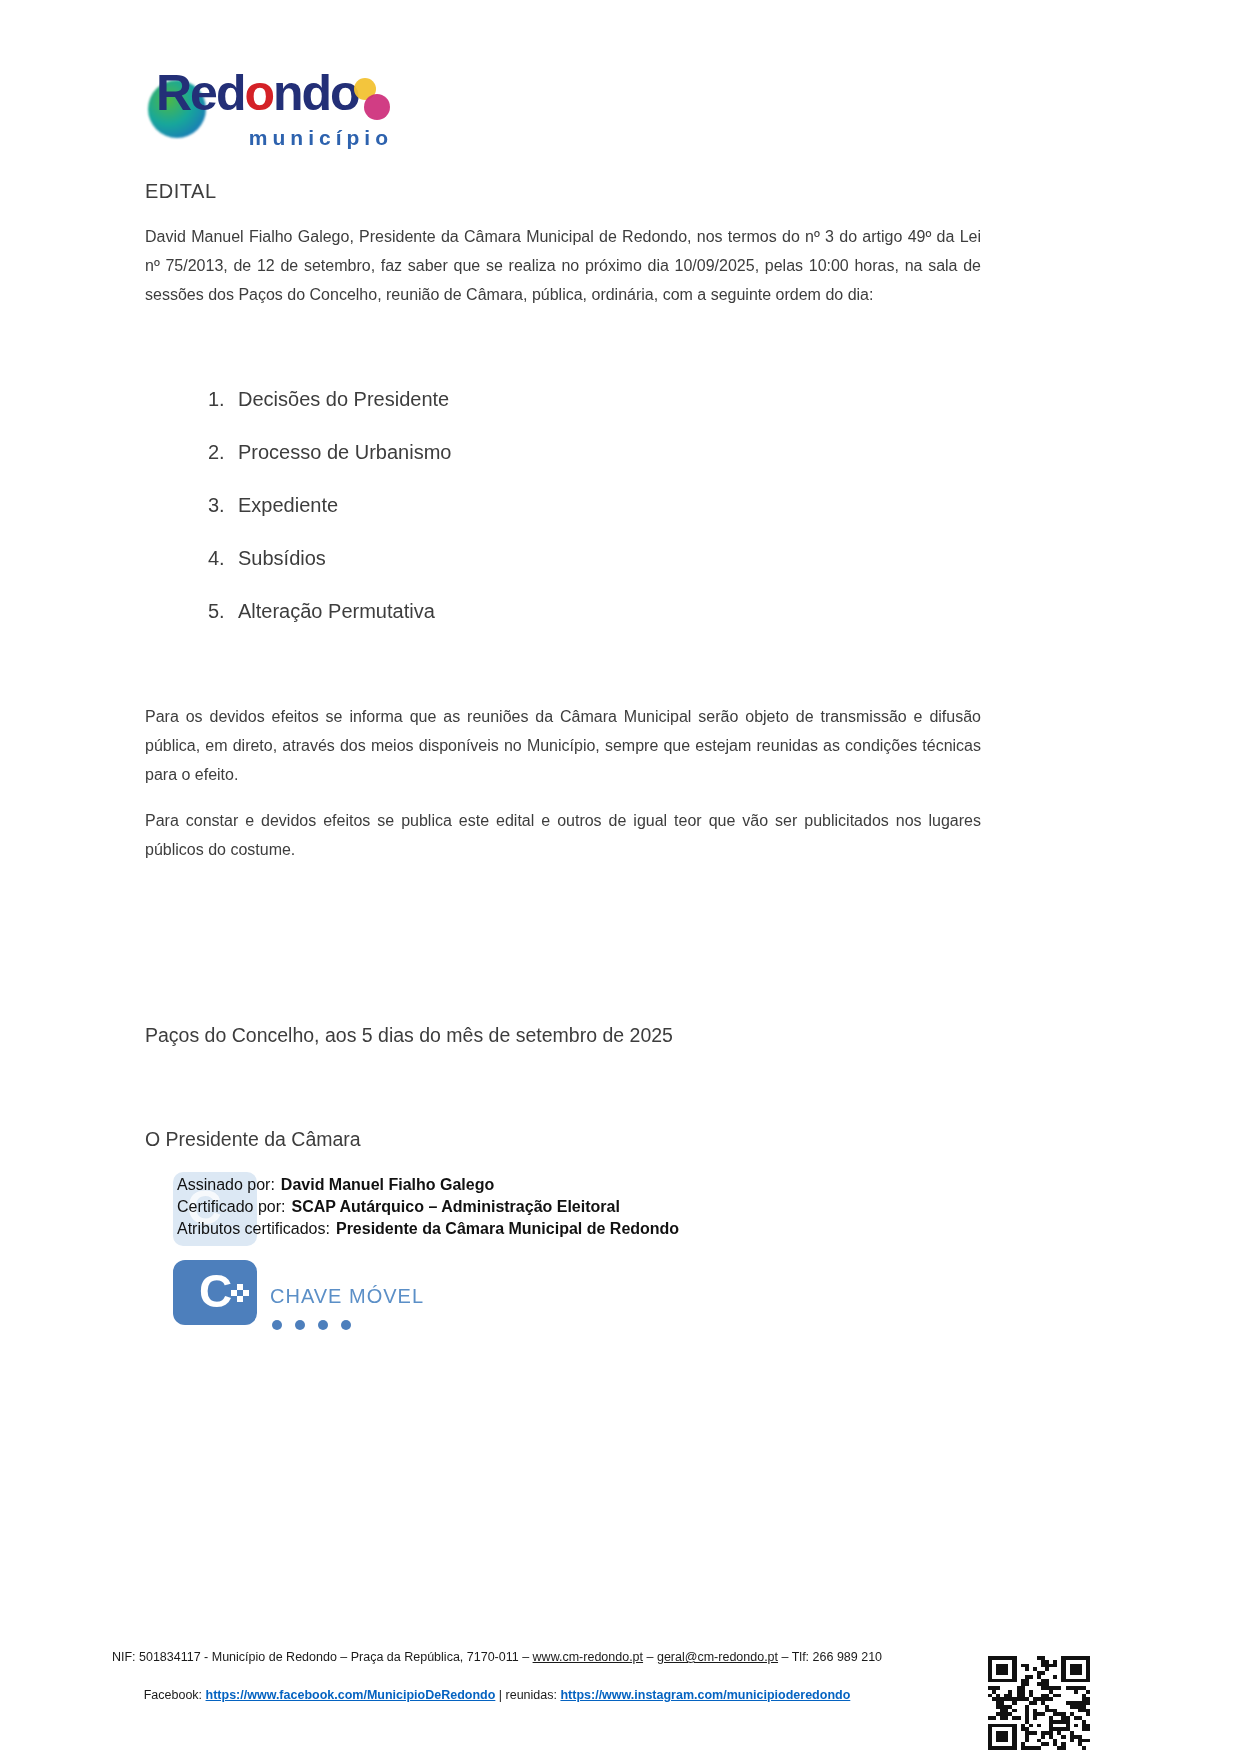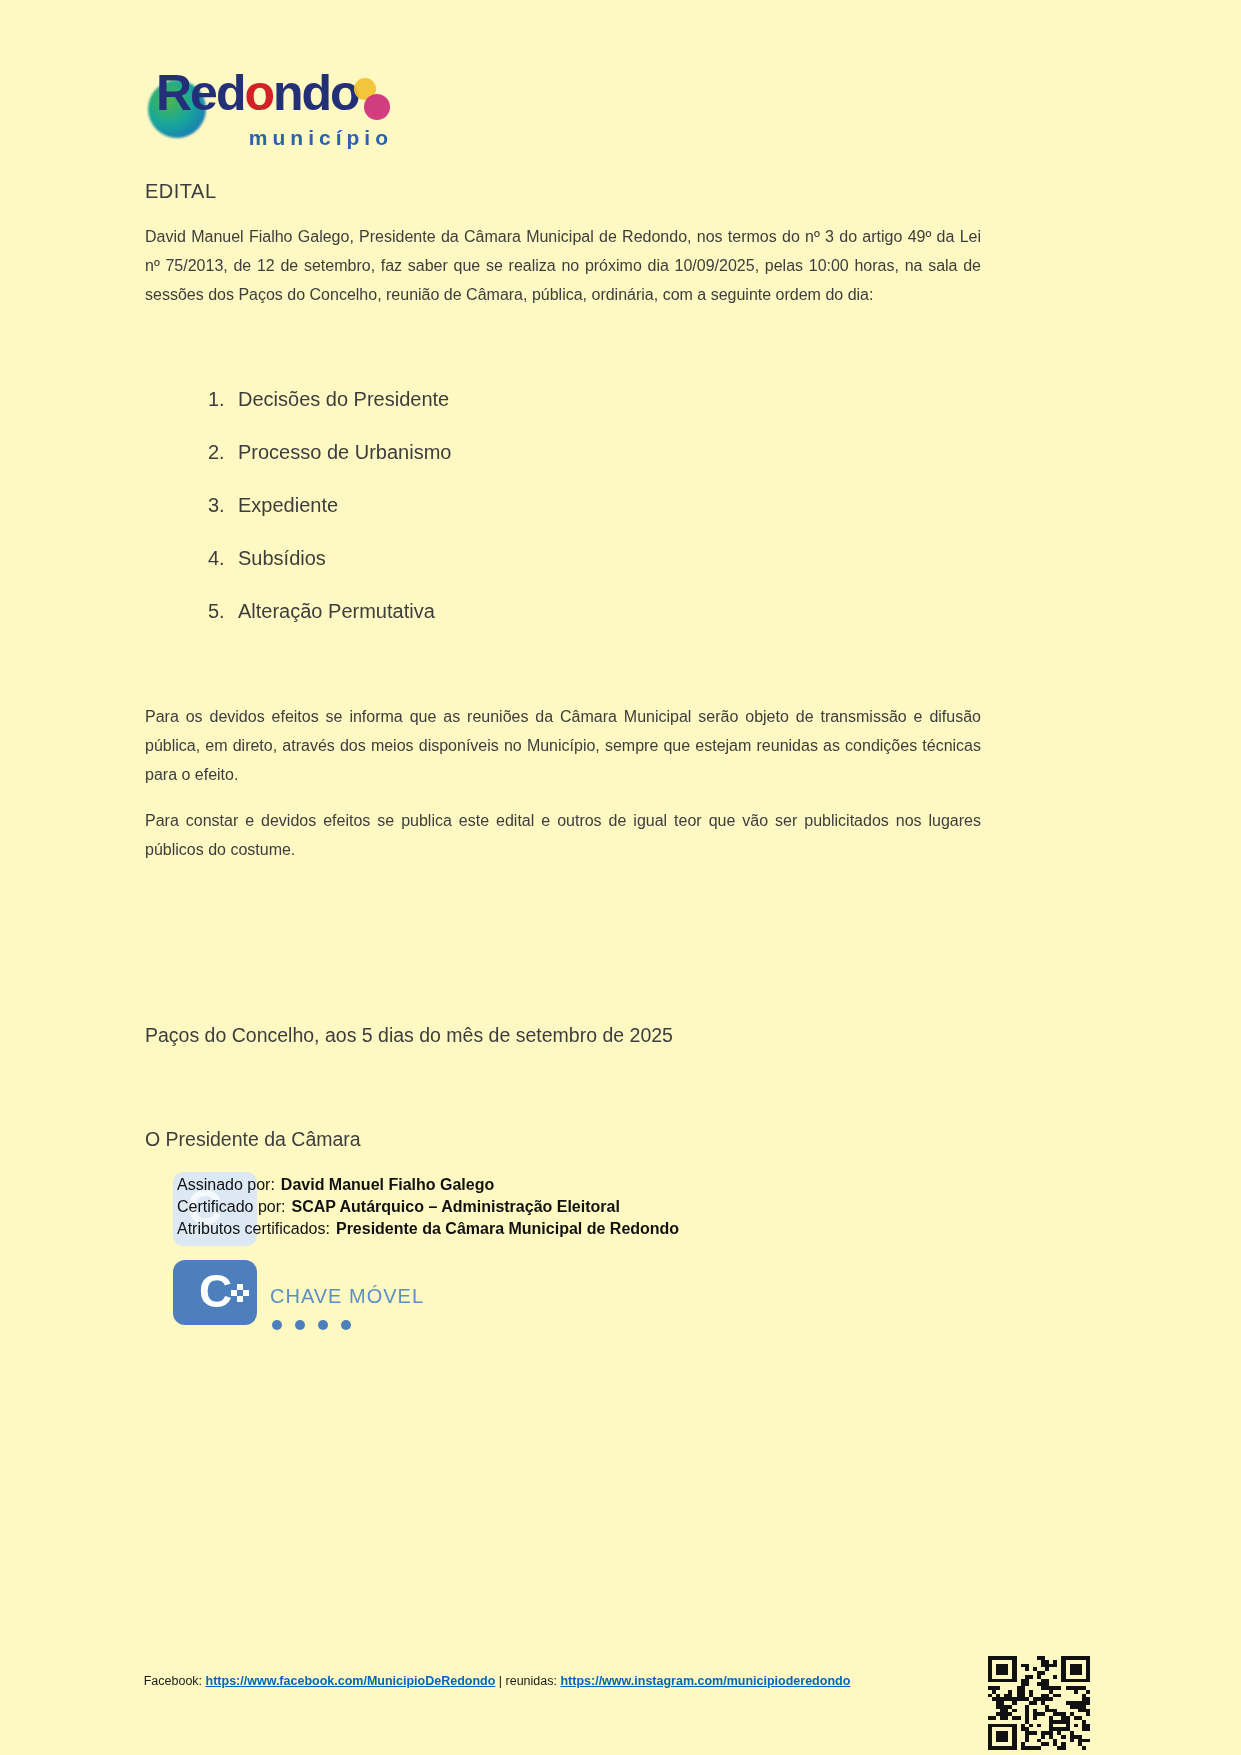--- a/index.html
+++ b/index.html
@@ -1,19 +1,19 @@
 <!DOCTYPE html>
 <html><head>
 <meta charset="utf-8">
 <style>
   html,body{margin:0;padding:0;background:#888;}
   #page{
     position:relative;
     width:1241px;height:1755px;
-    background:#fef9c3;
+    background:#ffffff;
     margin:0 auto;
     font-family:"Liberation Sans","DejaVu Sans",sans-serif;
     color:#3d3d3d;
     overflow:hidden;
   }
   
   .logo{position:absolute;left:148px;top:70px;width:245px;height:100px;}
   .logo-blob{
     position:absolute;left:0;top:10px;width:58px;height:58px;border-radius:50%;
     background:radial-gradient(circle at 35% 35%, #4db848 0%, #17a79b 45%, #1b75bb 85%);
@@ -156,20 +156,21 @@
           <i></i>
           <i></i>
           <i></i>
         </span>
     </div>
     <div class="chave-text">CHAVE MÓVEL</div>
     <div class="chave-dots"><i></i><i></i><i></i><i></i></div>
   </div>
 
   <div class="footer">
+    <div class="footer-line1"><span>NIF: 501834117 - Município de Redondo – Praça da República, 7170-011 – </span><a class="flink-dark">www.cm-redondo.pt</a><span> – </span><a class="flink-dark">geral@cm-redondo.pt</a><span> – Tlf: 266 989 210</span></div>
     <div class="footer-line2"><span>Facebook: </span><a class="flink-blue">https://www.facebook.com/MunicipioDeRedondo</a><span> | reunidas: </span><a class="flink-blue">https://www.instagram.com/municipioderedondo</a></div>
   </div>
 
   <div class="qr">
     <svg viewBox="0 0 25 25" preserveAspectRatio="none" shape-rendering="crispEdges">
         <rect x="0" y="0" width="1" height="1" fill="#111"></rect>
         <rect x="1" y="0" width="1" height="1" fill="#111"></rect>
         <rect x="2" y="0" width="1" height="1" fill="#111"></rect>
         <rect x="3" y="0" width="1" height="1" fill="#111"></rect>
         <rect x="4" y="0" width="1" height="1" fill="#111"></rect>

